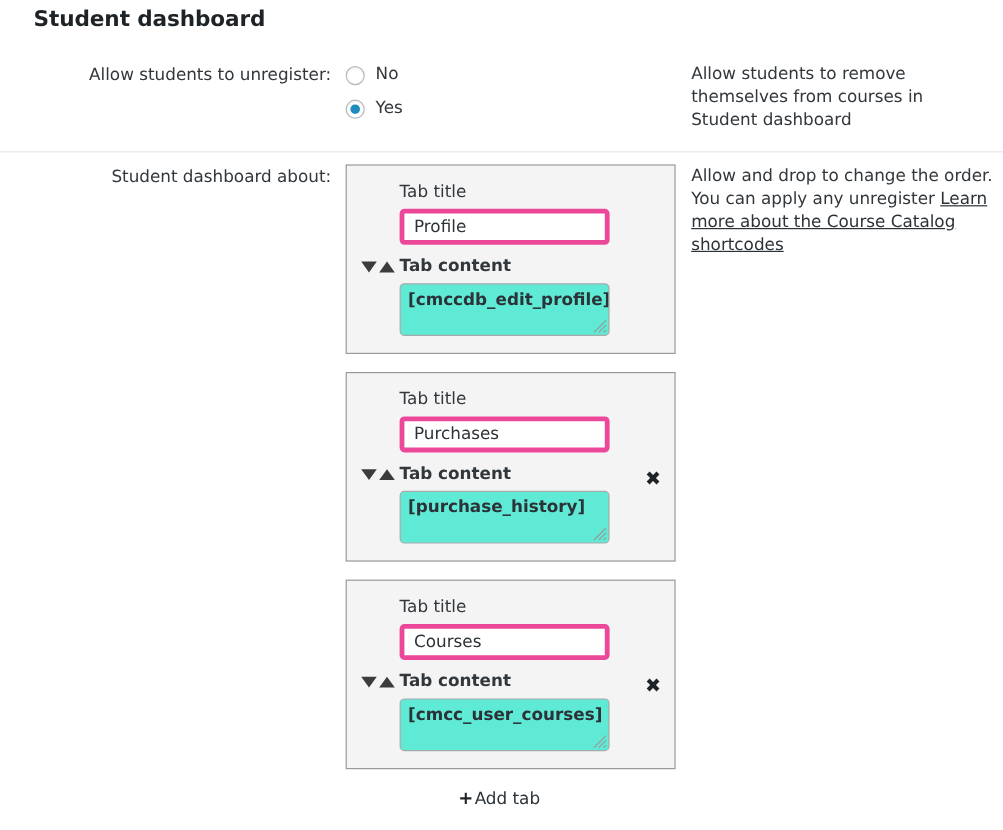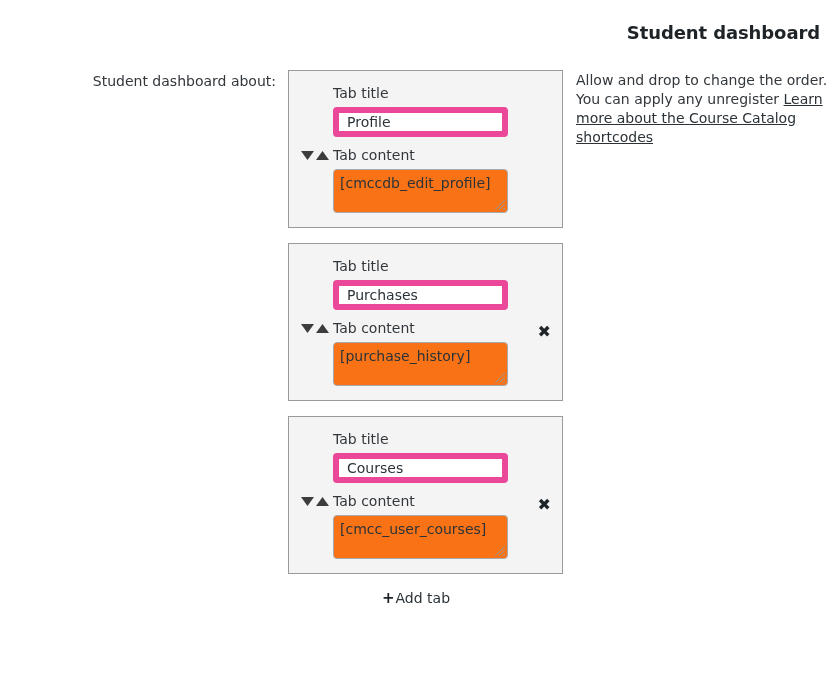--- a/index.html
+++ b/index.html
@@ -16,25 +16,24 @@
     color: #32373c;
     position: relative;
     overflow: hidden;
   }
 
   
   .page-title {
     font-size: 18px;
     font-weight: bold;
     color: #1d2327;
-    margin: 16px;
+    margin: 0;
     padding: 6px 0 0 28px;
     line-height: 22px;
     letter-spacing: -0.1px;
-    text-align: right;
   }
 
   
   .form-table {
     width: 836px;
     border-collapse: collapse;
     margin-top: 14px;
   }
   .form-table tr.row-unregister > td,
   .form-table tr.row-unregister > th {
@@ -143,37 +142,37 @@
     display: block;
     margin: 0 0 4px 0;
     padding-left: 0;
   }
   .tab-title-input {
     display: block;
     width: 175px;
     height: 30px;
     margin: 0 0 0 44px;
     padding: 0 8px;
-    border: 6px solid #ec4899;
+    border: 4px solid #ec4899;
     border-radius: 4px;
     background: #fff;
     font-family: "DejaVu Sans", sans-serif;
     font-size: 14px;
     color: #2c3338;
     box-shadow: 0 0 0 transparent;
   }
-  .content-row { margin-top: 9px; }
+  .content-row { margin-top: 9px; font-weight: bold; }
   .tab-content-box {
     position: relative;
     width: 175px;
     height: 44px;
     margin: 4px 0 0 0;
     border: 1px solid #a7aaad;
     border-radius: 4px;
-    background: #f97316;
+    background: #5eead4;
     overflow: hidden;
   }
   .tab-content-text {
     display: block;
     padding: 4px 6px 0 6px;
     font-family: "DejaVu Sans", sans-serif;
     font-size: 14px;
     line-height: 19px;
     color: #2c3338;
     white-space: nowrap;
@@ -232,20 +231,41 @@
     text-decoration: underline;
   }
 </style>
 </head>
 <body>
 
 <h1 class="page-title">Student dashboard</h1>
 
 <table class="form-table">
   <tbody>
+    <tr class="row-unregister">
+      <th class="label-cell">Allow students to unregister:</th>
+      <td class="field-cell">
+        <div class="radio-group">
+
+          <label class="radio-line">
+            <span class="radio-mark"></span>
+            <span class="radio-text">No</span>
+          </label>
+
+          <label class="radio-line">
+            <span class="radio-mark checked"></span>
+            <span class="radio-text">Yes</span>
+          </label>
+
+        </div>
+      </td>
+      <td class="desc-cell">
+        <p class="desc-text">Allow students to remove themselves from courses in Student dashboard</p>
+      </td>
+    </tr>
 
     <tr class="row-tabs">
       <th class="label-cell">Student dashboard about:</th>
       <td class="field-cell">
         <div class="tabs-wrap">
 
           <div class="tab-panel">
             <div class="tab-field-row">
               <div class="sort-handle"></div>
               <div class="field-col">

